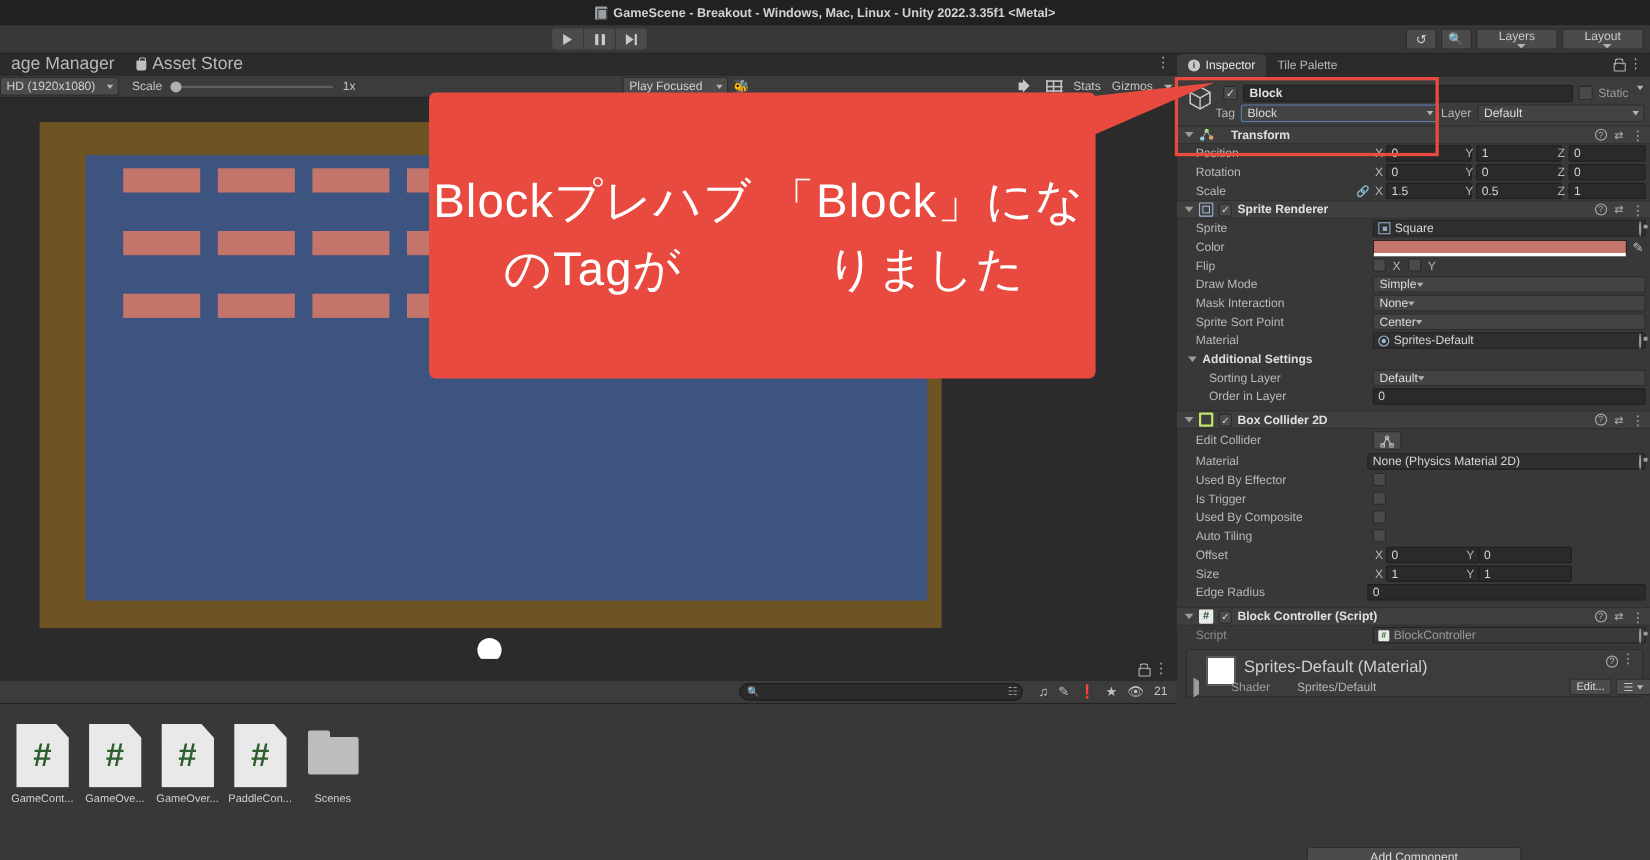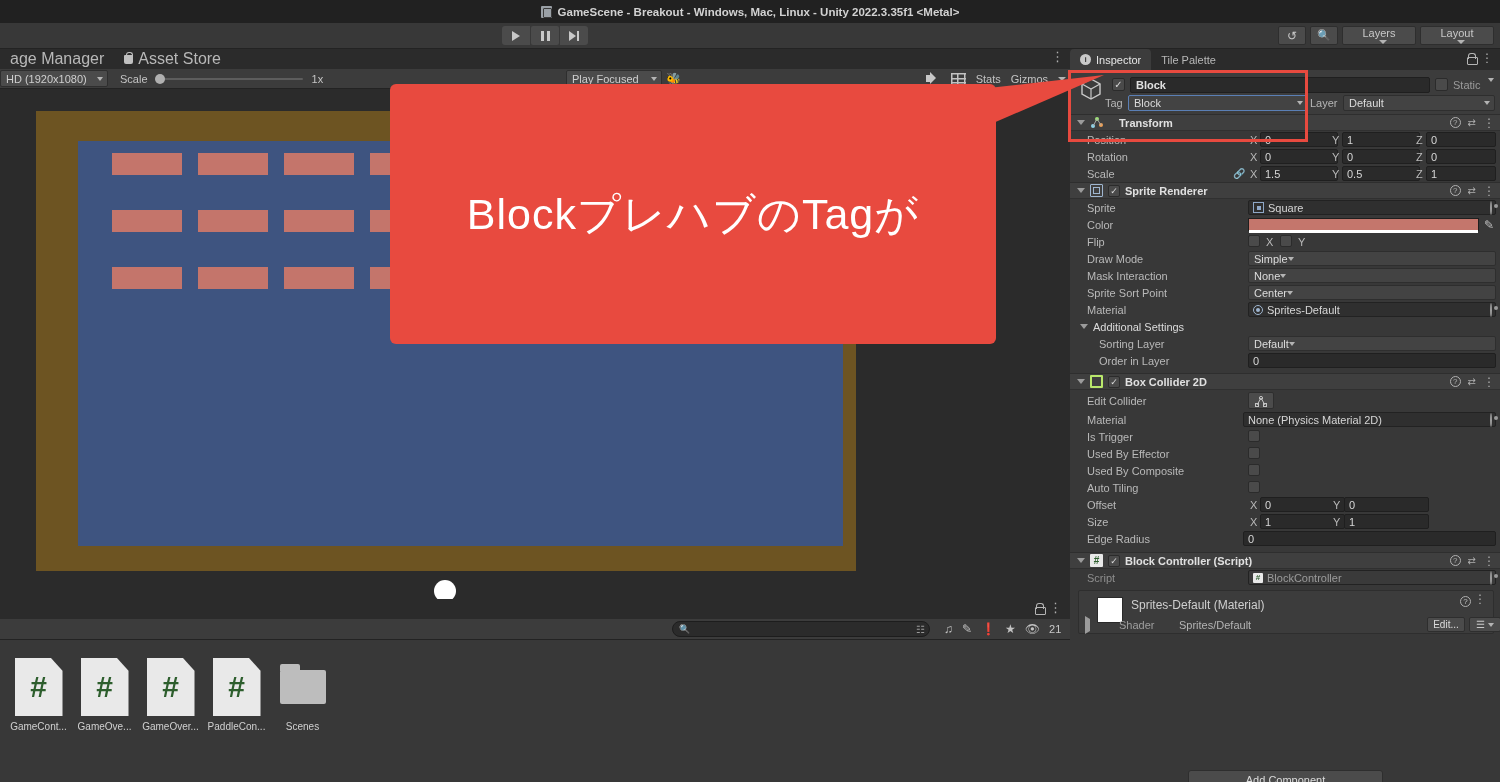--- a/index.html
+++ b/index.html
@@ -209,41 +209,41 @@
   .dd { position:absolute; background:#434343; border:1px solid #2e2e2e; border-radius:2px; height:15px;
     display:flex; align-items:center; justify-content:flex-start; padding:0 4px 0 5px; color:#dcdcdc; font-size:11px; }
   .obj-fld { position:absolute; background:#2f2f2f; border:1px solid #222; border-radius:2px; height:15px;
     display:flex; align-items:center; padding:0 4px; color:#d6d6d6; font-size:11px; gap:4px; }
   .radio-dot { width:10px;height:10px;border-radius:50%;border:1.5px solid #9fb6d0;display:inline-block;position:relative;}
   .radio-dot::after{content:"";position:absolute;left:2px;top:2px;width:4px;height:4px;border-radius:50%;background:#9fb6d0;}
   .target-ico { width:11px;height:11px;border-radius:50%;border:1.5px solid #9a9a9a;position:relative;}
   .target-ico::after{content:"";position:absolute;left:2.5px;top:2.5px;width:4px;height:4px;border-radius:50%;background:#9a9a9a;}
   .chk-sm { position:absolute; width:12px;height:12px;background:#4a4a4a;border:1px solid #2b2b2b;border-radius:2px;}
   .link-ico { position:absolute; color:#9a9a9a; font-size:10px; }
-  .sect-sub { height:17px; display:flex; align-items:center; padding-left:10px; gap:5px; font-size:11px; font-weight:normal; color:#dcdcdc;}
+  .sect-sub { height:17px; display:flex; align-items:center; padding-left:10px; gap:5px; font-size:11px; font-weight:bold; color:#dcdcdc;}
   .color-swatch { position:absolute; height:13px; background:#c4766c; border:1px solid #1f1f1f; }
   .color-alpha { position:absolute; height:3px; background:#ffffff; }
   .eyedrop { position:absolute; color:#c0c0c0; font-size:12px; }
   .sq-ico { width:11px;height:11px;border:1.5px solid #8fa8c8;display:inline-block;position:relative;}
   .sq-ico::after{content:"";position:absolute;left:2.5px;top:2.5px;width:4px;height:4px;background:#8fa8c8;}
   .edit-coll-btn { position:absolute; width:26px;height:17px;background:#4b4b4b;border:1px solid #2e2e2e;border-radius:2px;
     display:flex;align-items:center;justify-content:center;}
   .mini-arrow { width:0;height:0;border-left:3.5px solid transparent;border-right:3.5px solid transparent;border-top:4px solid #b4b4b4;}
   .tri-right { width:0;height:0;border-left:5px solid #9b9b9b;border-top:3.5px solid transparent;border-bottom:3.5px solid transparent; }
 
   .script-ico { width:13px;height:13px;background:#e9e9e9;border-radius:1px;display:flex;align-items:center;justify-content:center;
     font-size:10px;font-weight:bold;color:#2d5e2d;}
   .bc-ico { width:13px;height:13px;border:2px solid #b9e76b;border-radius:1px;}
   .sr-ico { width:13px;height:13px;border:1.5px solid #9fb6d0;border-radius:1px;position:relative;}
   .sr-ico::after{content:"";position:absolute;left:2px;top:2px;width:5px;height:5px;border:1px solid #9fb6d0;}
   .tf-ico { width:14px;height:13px;position:relative;}
 
   .mat-panel { margin:4px 6px 0 8px; background:#3c3c3c; border:1px solid #2e2e2e; border-radius:2px; height:44px; position:relative;}
   .mat-prev { position:absolute; left:18px; top:6px; width:26px; height:26px; background:#fff; border:1px solid #2a2a2a;}
-  .mat-title { position:absolute; left:52px; top:7px; font-size:12px; color:#cfcfcf;}
+  .mat-title { position:absolute; left:52px; top:7px; font-size:15px; color:#cfcfcf;}
   .mat-shader-lbl { position:absolute; left:40px; top:28px; font-size:11px; color:#9e9e9e;}
   .mat-shader-dd { position:absolute; left:100px; top:26px; width:268px; height:15px; background:#3c3c3c; border:none;
     display:flex;align-items:center;justify-content:space-between;color:#b4b4b4;font-size:11px;}
   .edit-btn { position:absolute; left:348px; top:26px; width:38px; height:15px; background:#4b4b4b; border:1px solid #2e2e2e;
     border-radius:2px; display:flex;align-items:center;justify-content:center;color:#dcdcdc;font-size:10px;}
   .mat-right-btn { position:absolute; left:390px; top:26px; width:32px; height:15px; background:#4b4b4b; border:1px solid #2e2e2e;
     border-radius:2px;display:flex;align-items:center;justify-content:center;gap:3px;}
   .mat-q { position:absolute; right:22px; top:5px;}
   .mat-k { position:absolute; right:7px; top:3px; font-size:12px; line-height:10px; color:#b0b0b0;}
   .mat-fold { position:absolute; left:6px; top:28px;}
@@ -636,25 +636,25 @@
       </div>
     </div>
     <div class="row">
       <span class="lbl">Material</span>
       <div class="obj-fld" style="left:173px;width:253px;">
         <span>None (Physics Material 2D)</span>
         <span style="position:absolute;right:3px;"><span class="target-ico"></span></span>
       </div>
     </div>
     <div class="row">
+      <span class="lbl">Used By Effector</span>
+      <span class="chk-sm" style="left:178px;top:2px;"></span>
+    </div>
+    <div class="row">
       <span class="lbl">Is Trigger</span>
-      <span class="chk-sm" style="left:178px;top:2px;"></span>
-    </div>
-    <div class="row">
-      <span class="lbl">Used By Effector</span>
       <span class="chk-sm" style="left:178px;top:2px;"></span>
     </div>
     <div class="row">
       <span class="lbl">Used By Composite</span>
       <span class="chk-sm" style="left:178px;top:2px;"></span>
     </div>
     <div class="row">
       <span class="lbl">Auto Tiling</span>
       <span class="chk-sm" style="left:178px;top:2px;"></span>
     </div>
@@ -730,15 +730,16 @@
     </div>
 
     <div class="addcomp">
       <span>Add Component</span>
     </div>
   </div>
 
   <div class="callout-tail"></div>
   <div class="callout">
     <div class="callout-txt">BlockプレハブのTagが</div>
+    <div class="callout-txt">「Block」になりました</div>
   </div>
 
 </div>
 
 </body></html>

